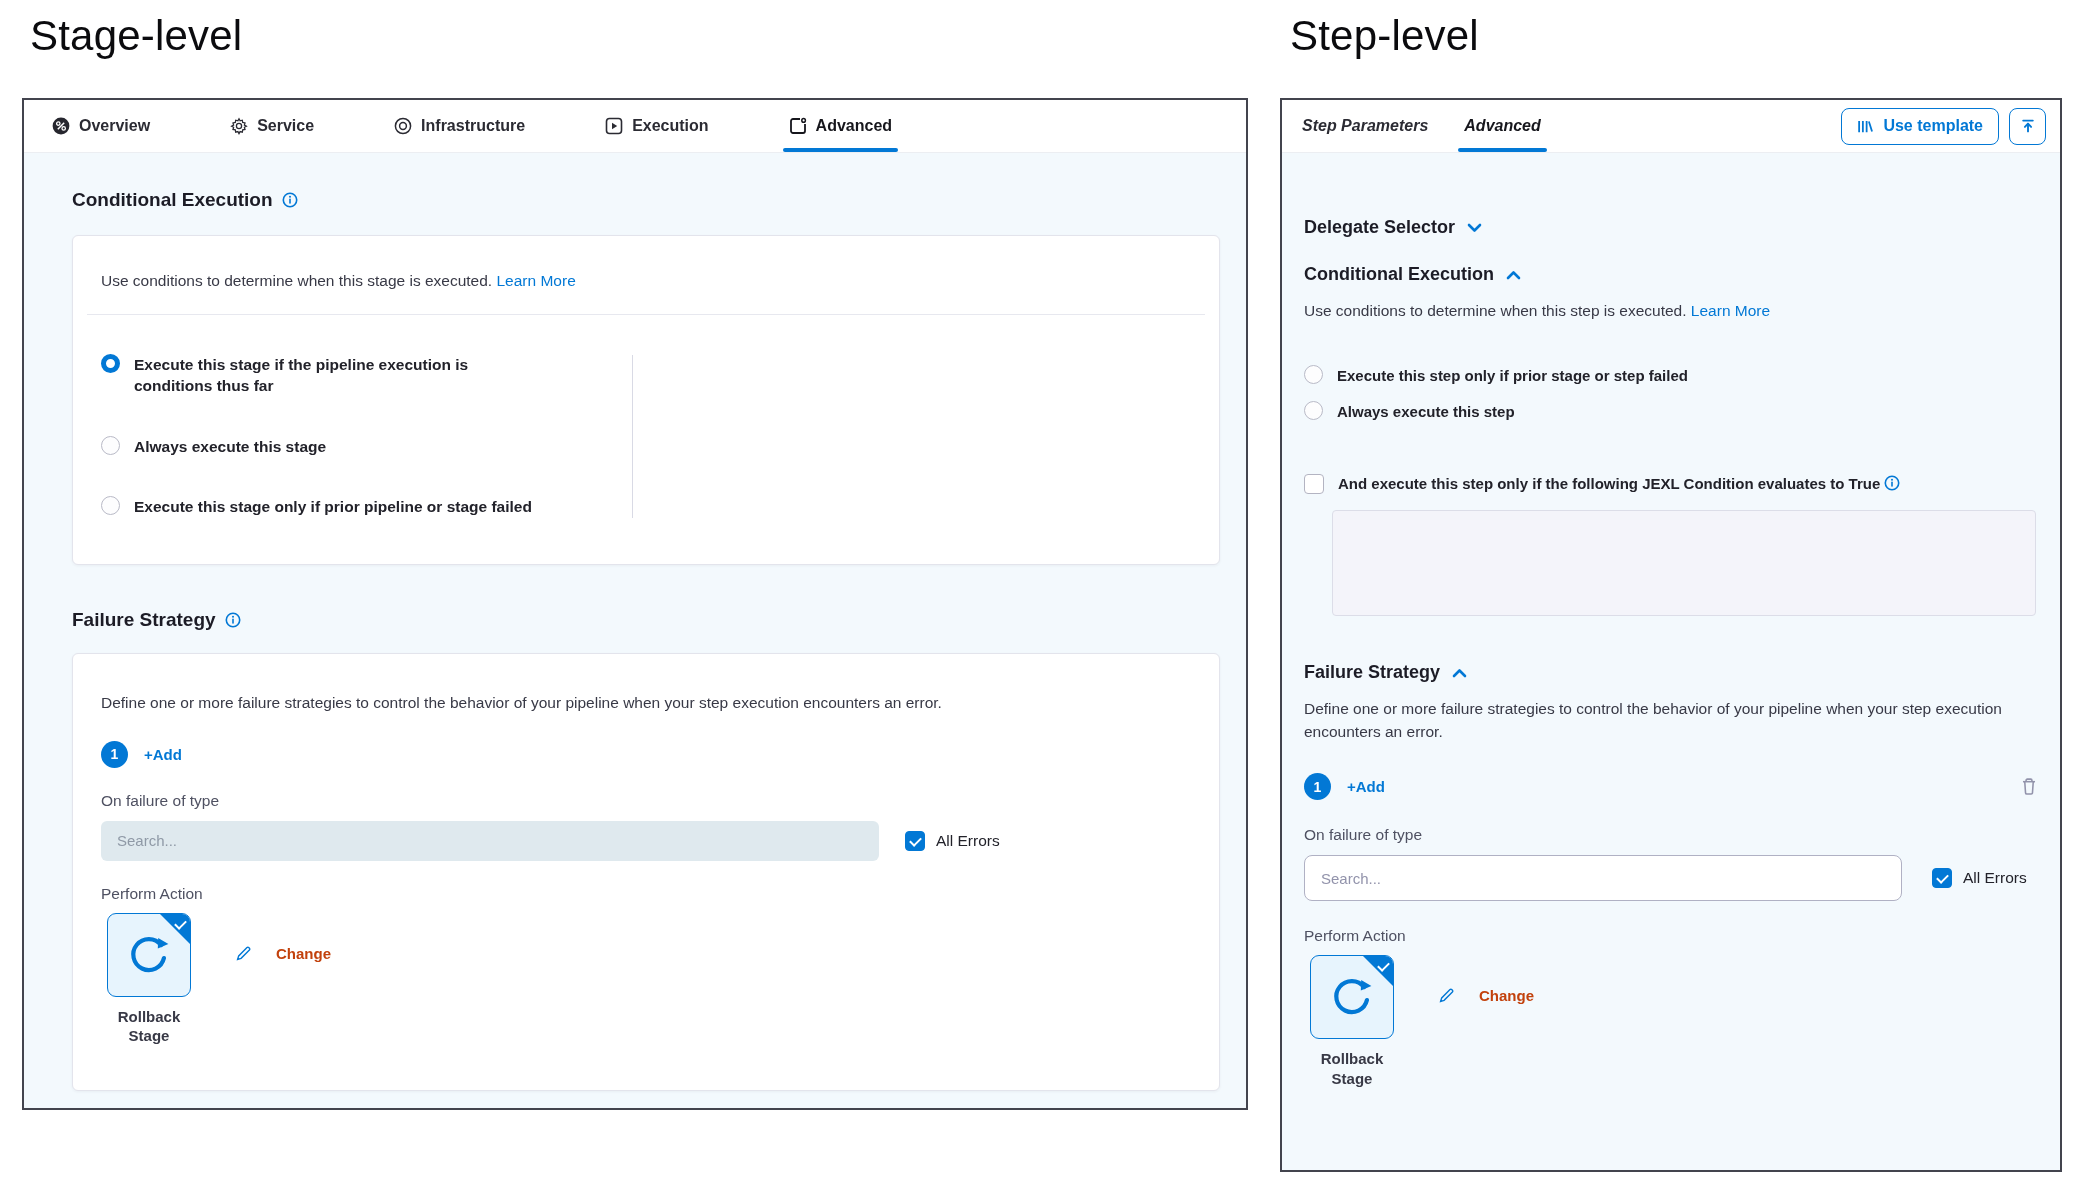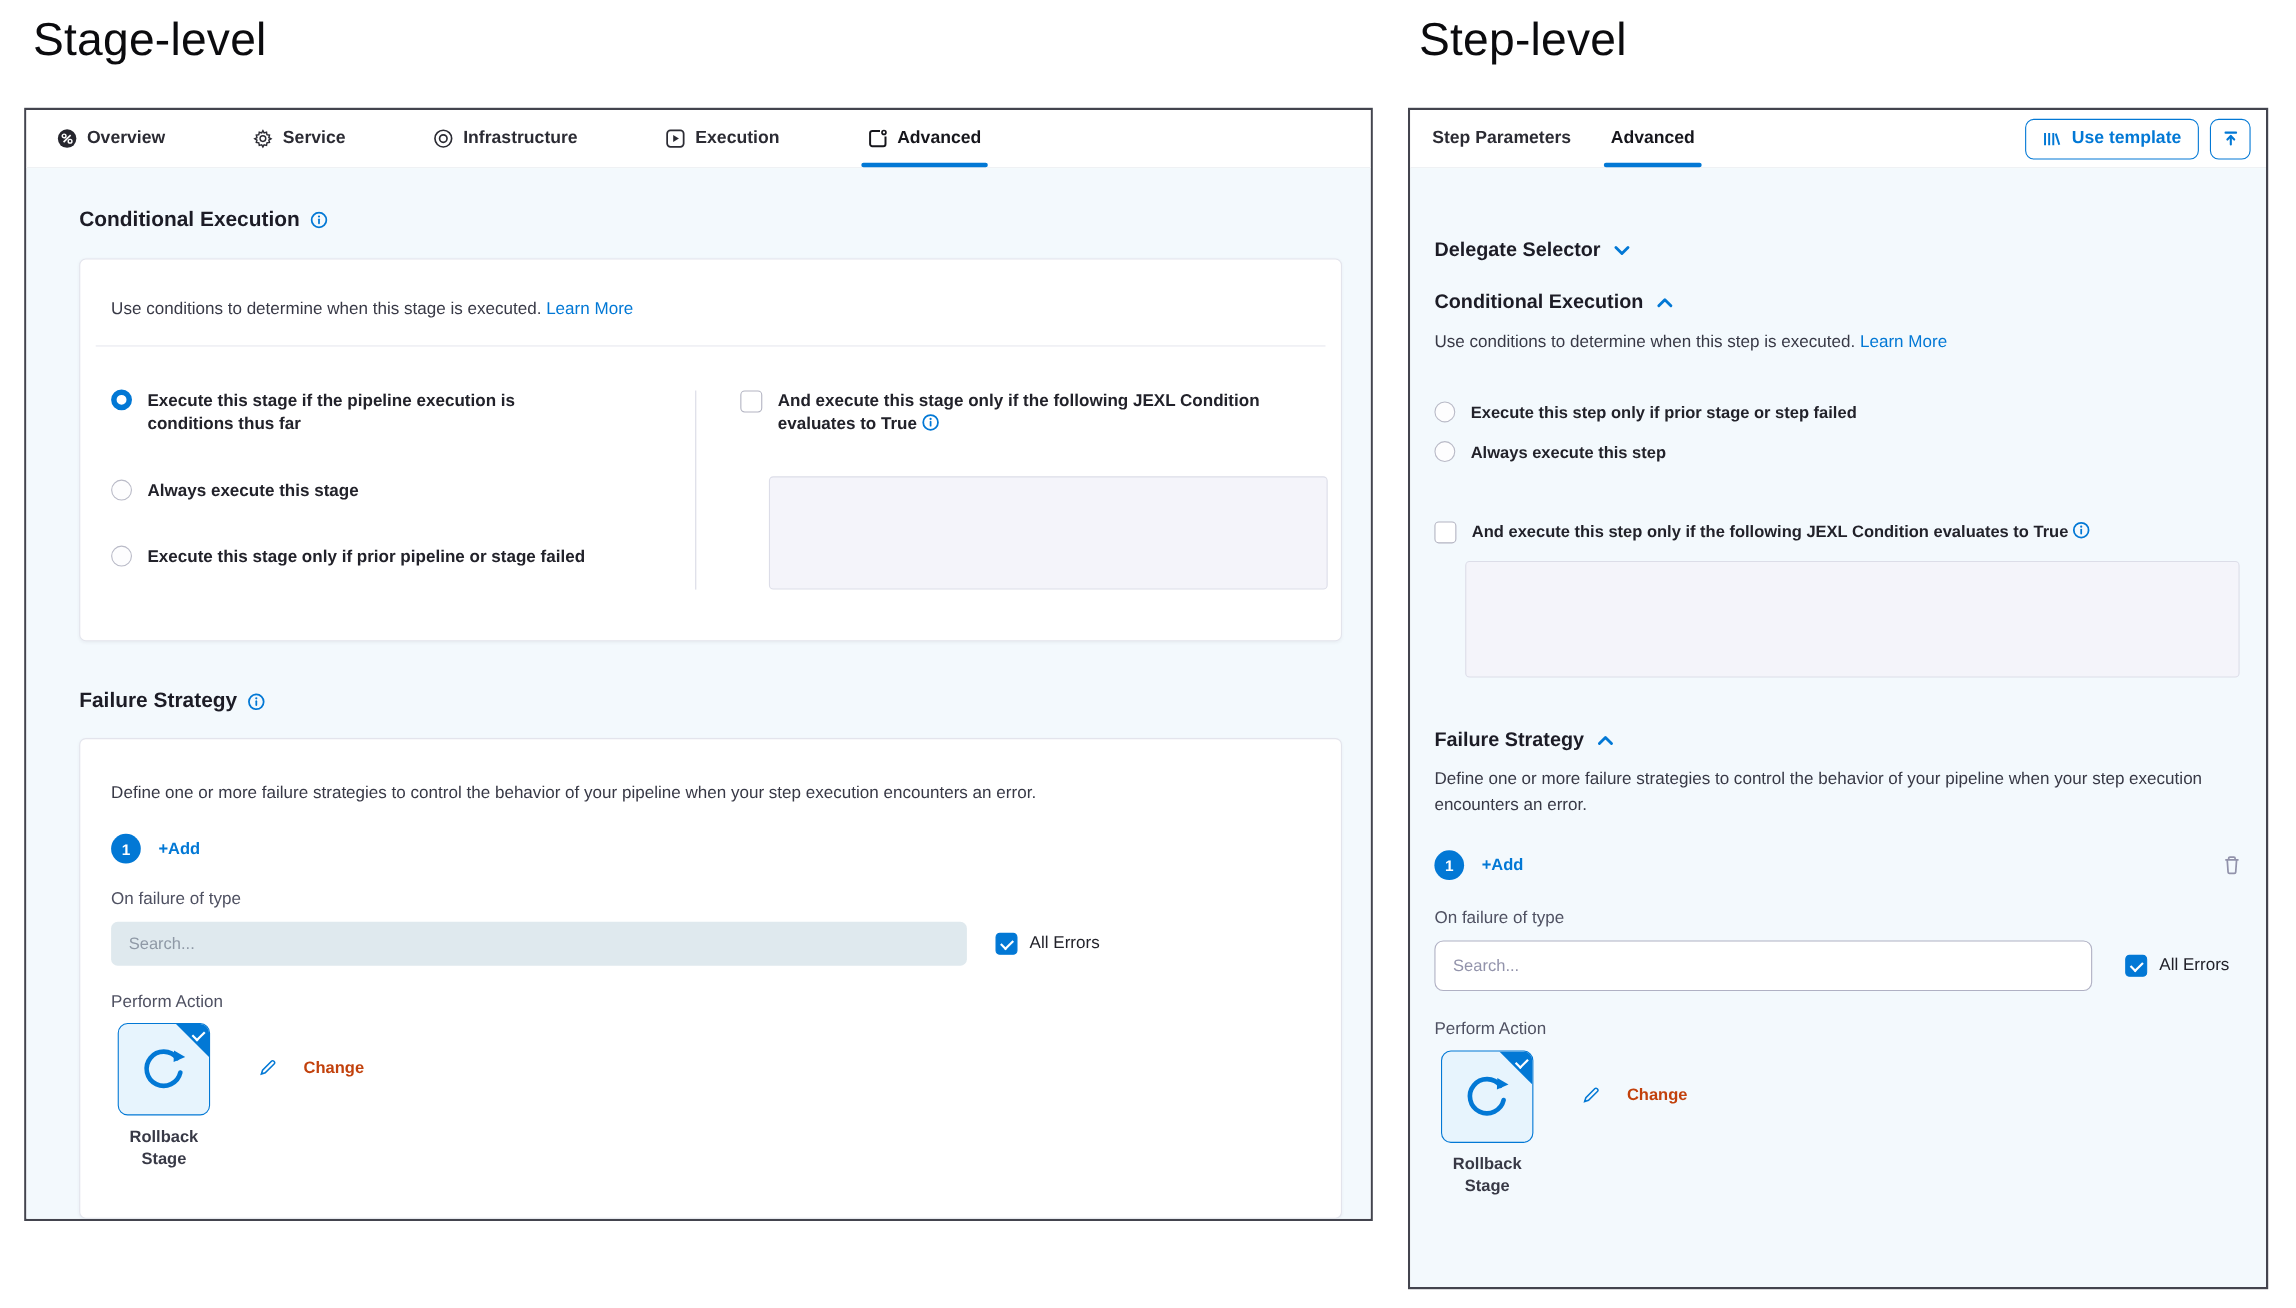--- a/index.html
+++ b/index.html
@@ -13,21 +13,21 @@
   .panel{position:absolute;background:#fff;border:2px solid #43444e;box-sizing:border-box;}
   #stage-panel{left:22px;top:98px;width:1226px;height:1012px;}
   #step-panel{left:1280px;top:98px;width:782px;height:1074px;}
 
   
   .tabbar{height:53px;background:#fff;display:flex;align-items:center;position:relative;border-bottom:1px solid #eceef2;box-sizing:border-box;}
   #stage-panel .tabbar{padding-left:28px;}
   #step-panel .tabbar{padding-left:20px;padding-right:14px;}
   .tab{display:flex;align-items:center;gap:9px;height:100%;position:relative;font-size:16px;font-weight:600;color:#2b2b33;cursor:pointer;}
   #stage-panel .tab{margin-right:80px;}
-  #step-panel .tab{margin-right:36px;}
+  #step-panel .tab{margin-right:36px;font-style:italic;}
   .tab.active{font-weight:700;color:#16161c;}
   .tab.active::after{content:"";position:absolute;left:-6px;right:-6px;bottom:0;height:4px;background:#0278d5;border-radius:2px;}
   .tab .ticon{display:inline-flex;width:18px;height:18px;}
   .tab .ticon svg{width:18px;height:18px;}
 
   .tab-actions{margin-left:auto;display:flex;align-items:center;gap:10px;}
   .btn-outline{display:flex;align-items:center;gap:9px;height:37px;padding:0 15px;border:1.5px solid #0278d5;border-radius:8px;color:#0278d5;font-size:16px;font-weight:700;background:#fff;cursor:pointer;box-sizing:border-box;}
   .btn-icon{width:37px;height:37px;border:1.5px solid #0278d5;border-radius:8px;display:flex;align-items:center;justify-content:center;background:#fff;cursor:pointer;box-sizing:border-box;}
 
   
@@ -206,36 +206,20 @@
             <div class="radio-row">
               <span class="radio"></span>
               <span class="opt-label">Always execute this stage</span>
             </div>
             <div class="radio-row">
               <span class="radio"></span>
               <span class="opt-label">Execute this stage only if prior pipeline or stage failed</span>
             </div>
           </div>
           <div class="v-divider"></div>
-          <div class="col-right">
-            <div class="check-row">
-              <span class="cbox"></span>
-              <span class="opt-label jexl-label">
-                <span>And execute this stage only if the following JEXL Condition evaluates to True</span>
-                <span class="info-icon">
-                  <svg viewBox="0 0 16 16">
-                      <circle cx="8" cy="8" r="6.7" fill="none" stroke="#0278d5" stroke-width="1.6"></circle>
-                      <circle cx="8" cy="4.8" r="1" fill="#0278d5"></circle>
-                      <rect x="7.2" y="6.6" width="1.6" height="5.2" rx="0.8" fill="#0278d5"></rect>
-                    </svg>
-                </span>
-              </span>
-            </div>
-            <textarea class="jexl-box" style=""></textarea>
-          </div>
         </div>
       </div>
 
       <div class="section-title stage-b2">
         <span>Failure Strategy</span>
         <span class="info-icon">
           <svg viewBox="0 0 16 16">
               <circle cx="8" cy="8" r="6.7" fill="none" stroke="#0278d5" stroke-width="1.6"></circle>
               <circle cx="8" cy="4.8" r="1" fill="#0278d5"></circle>
               <rect x="7.2" y="6.6" width="1.6" height="5.2" rx="0.8" fill="#0278d5"></rect>

